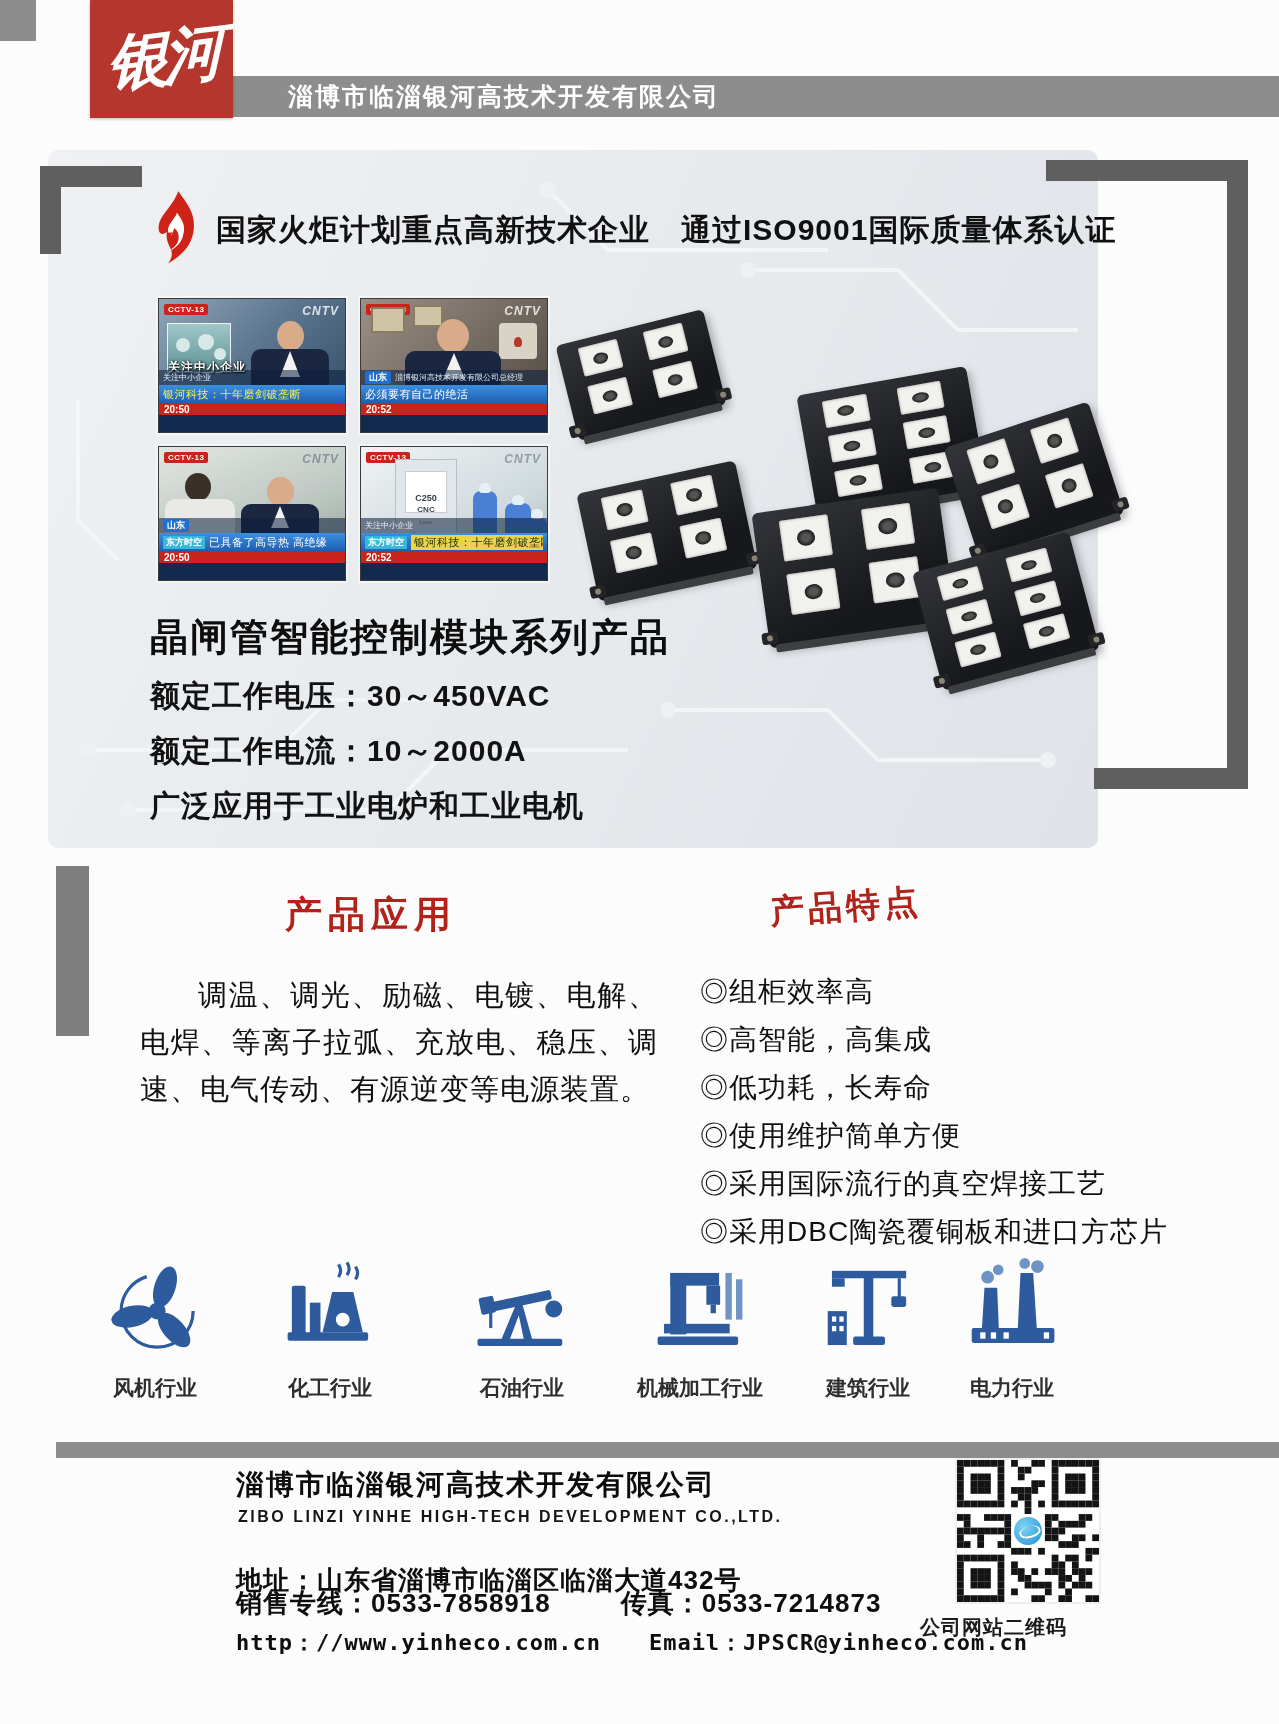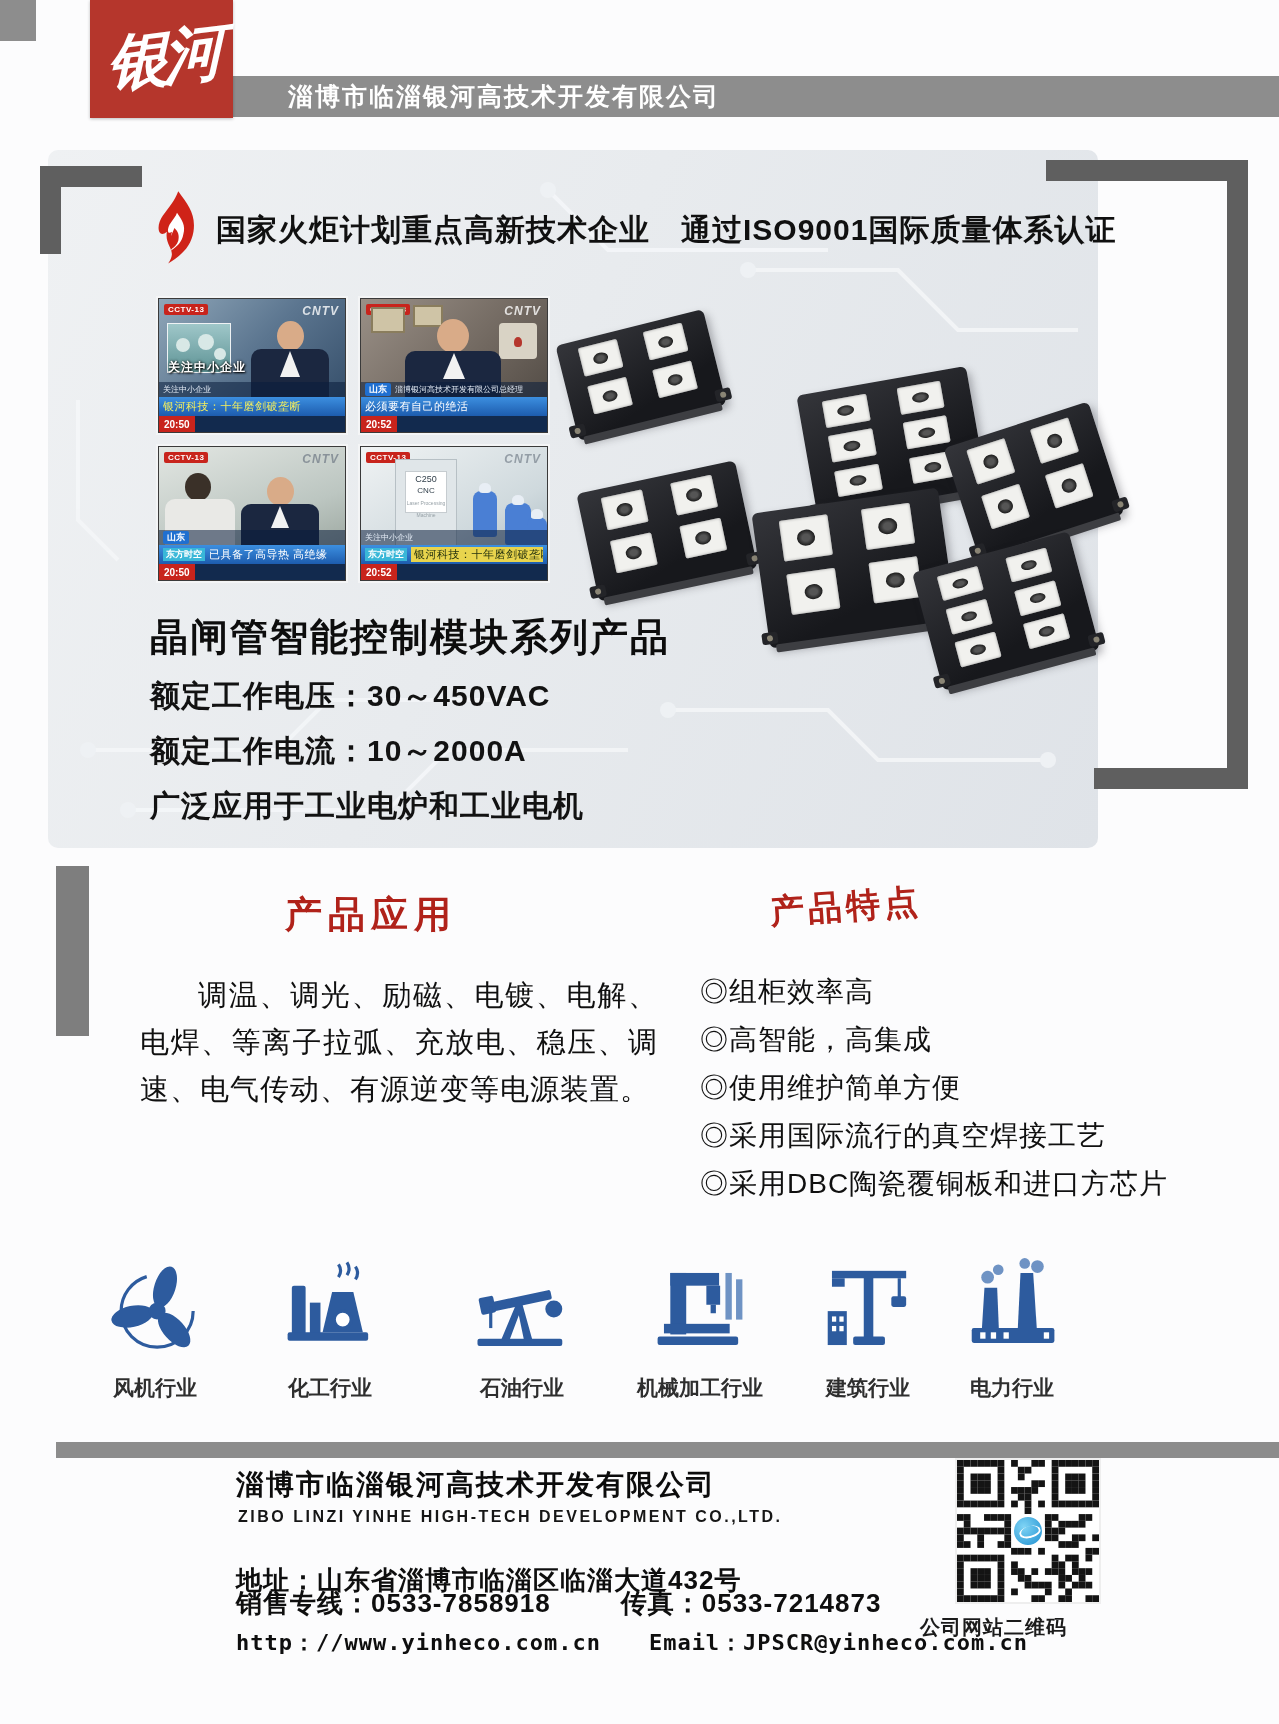--- a/index.html
+++ b/index.html
@@ -43,35 +43,35 @@
   .tv .wm   { position:absolute; right:6px; top:5px; color:rgba(255,255,255,.8); font-size:12px; font-weight:800; font-style:italic; letter-spacing:1px; }
   .tv .rows { position:absolute; left:0; right:0; bottom:0; }
   .tv .r1 { height:15px; display:flex; align-items:center; gap:4px; padding:0 4px; background:rgba(10,30,60,.55); }
   .tv .r1 .lbl { color:#e4ecf6; font-size:8px; white-space:nowrap; overflow:hidden; }
   .tv .chip-blue { background:#1f6fd0; color:#fff; font-size:9px; font-weight:700; padding:0 4px; border-radius:2px; flex:0 0 auto; }
   .tv .chip-cyan { background:#39b7d8; color:#fff; font-size:9px; font-weight:700; padding:0 3px; flex:0 0 auto; }
   .tv .r2 { height:19px; display:flex; align-items:center; gap:4px; padding:0 4px; background:linear-gradient(#3c8fe0,#1d5cae); }
   .tv .headline { color:#fff; font-size:11px; font-weight:400; letter-spacing:.5px; white-space:nowrap; overflow:hidden; }
   .tv .headline.hl { color:#f5ef5d; }
   .tv .headline.box { background:#e8d44d; color:#25320f; padding:0 3px; }
-  .tv .r3 { height:16px; display:flex; }
+  .tv .r3 { height:28px; display:flex;flex-direction:column; }
   .tv .time { background:#c8241c; color:#fff; font-weight:700; font-size:10px; display:flex; align-items:center; padding:0 5px; }
   .tv .ticker { flex:1; background:#122a4e; }
   .tv .inset { position:absolute; left:8px; top:24px; width:64px; height:50px; border:1px solid #eef2f4; background:linear-gradient(#9fc7c9,#5e9395); }
   .tv .inset i { position:absolute; background:#d8e8e6; border-radius:50%; }
   .tv .overlay { position:absolute; left:9px; bottom:56px; color:#fff; font-weight:800; font-size:12px; letter-spacing:1px; text-shadow:0 0 3px #000,1px 1px 2px #000; }
   .fig { position:absolute; }
   .head { position:absolute; border-radius:50%; background:#d9ab88; }
   .suit { position:absolute; background:#1b2740; border-radius:10px 10px 0 0; }
   .shirt{ position:absolute; background:#f2f2f2; clip-path:polygon(50% 0,100% 100%,0 100%); }
   .wallframe { position:absolute; background:#cfc4a6; border:2px solid #8a7d5d; }
   .plaque { position:absolute; background:#d9d3c5; border-radius:4px; }
   .plaque i { position:absolute; left:50%; top:40%; width:8px; height:10px; margin-left:-4px; background:#b5362c; border-radius:50% 50% 40% 40%; }
   .door { position:absolute; background:#e0e6e9; border:1px solid #b7c0c5; }
-  .sign { position:absolute; background:#fff; border:1px solid #c6ccd0; font-size:9px; font-weight:400; color:#33414c; text-align:center; line-height:12px; padding-top:1px; }
+  .sign { position:absolute; background:#fff; border:1px solid #c6ccd0; font-size:9px; font-weight:700; color:#33414c; text-align:center; line-height:12px; padding-top:20px; }
   .sign .s2 { font-size:8px; }
   .sign .s3 { font-size:5px; color:#98a2a8; }
   .worker { position:absolute; background:#4a7fd4; border-radius:8px 8px 3px 3px; }
   .worker i { position:absolute; left:50%; top:-8px; width:12px; height:10px; margin-left:-6px; background:#e8eef5; border-radius:50% 50% 30% 30%; }
 
   
   .module { position:absolute; background:linear-gradient(160deg,#34353a 0%,#17181c 70%); border-radius:6px; box-shadow:3px 5px 8px rgba(40,40,50,.35); }
   .module .base { position:absolute; left:3%; right:3%; bottom:-5px; height:8px; background:#3d3e42; border-radius:2px; }
   .module .pad { position:absolute; width:26%; background:#f1f1ee; border-radius:2px; box-shadow:inset 0 0 3px #999; }
   .module .pad i { position:absolute; left:50%; top:50%; width:38%; height:38%; transform:translate(-50%,-50%); background:radial-gradient(#555 30%,#1d1d1d 70%); border-radius:50%; }
@@ -424,20 +424,21 @@
   <div class="abs p-spec p-sv">额定工作电压：30～450VAC</div>
   <div class="abs p-spec p-sc">额定工作电流：10～2000A</div>
   <div class="abs p-spec p-su">广泛应用于工业电炉和工业电机</div>
 
   <div class="abs h-red app-h">产品应用</div>
   <div class="abs h-red fea-h">产品特点</div>
   <div class="abs app-body">调温、调光、励磁、电镀、电解、电焊、等离子拉弧、充放电、稳压、调速、电气传动、有源逆变等电源装置。</div>
   <div class="abs fea-list">
       <div class="feat">◎组柜效率高</div>
       <div class="feat">◎高智能，高集成</div>
+      <div class="feat">◎低功耗，长寿命</div>
       <div class="feat">◎使用维护简单方便</div>
       <div class="feat">◎采用国际流行的真空焊接工艺</div>
       <div class="feat">◎采用DBC陶瓷覆铜板和进口方芯片</div>
     </div>
 
   <div class="industry" style="left:80px;">
     <svg viewBox="0 0 100 100">
       <circle class="ind-stroke" cx="52" cy="52" r="34" stroke-dasharray="150 64"></circle>
       <g class="ind-fill" transform="rotate(18 52 52)">
         <ellipse cx="52" cy="28" rx="10" ry="20"></ellipse>

